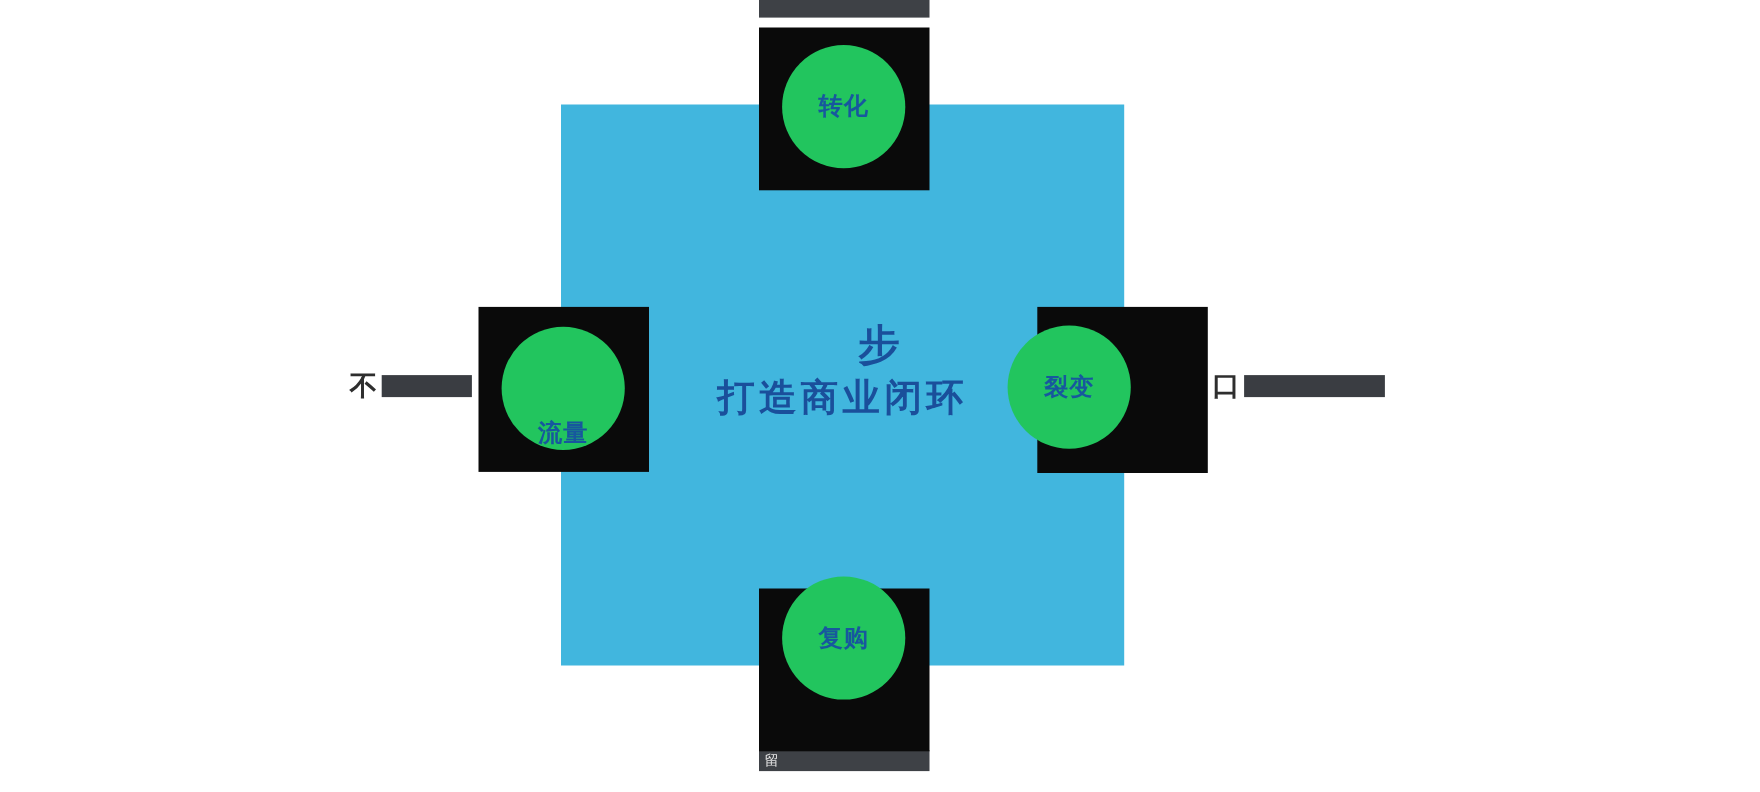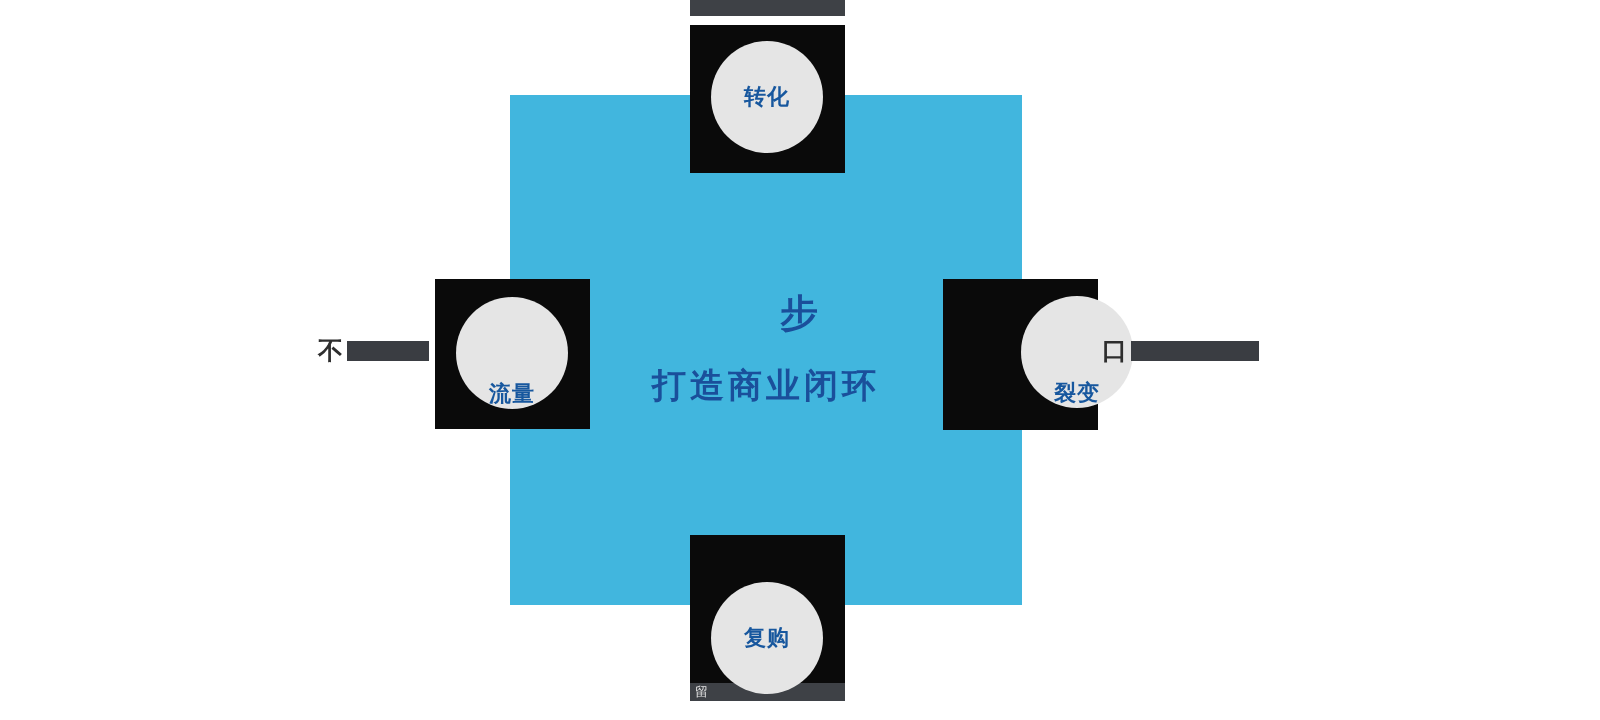--- a/index.html
+++ b/index.html
@@ -34,52 +34,51 @@
     color: #1a4f9b;
     font-weight: bold;
   }
   .center-line1 {
     font-size: 38px;
     transform: translateX(34px);
     letter-spacing: 2px;
   }
   .center-line2 {
     font-size: 34px;
-    margin-top: 24px;
     letter-spacing: 4px;
   }
   
   .node-square {
     position: absolute;
     background: #0a0a0a;
   }
   .node-circle {
     position: absolute;
     width: 112px;
     height: 112px;
-    background: #e5e5e5;
+    background: #22c55e;
     border-radius: 50%;
     display: flex;
     align-items: center;
     justify-content: center;
   }
   .node-label {
     font-size: 22px;
     font-weight: bold;
     color: #17579e;
     letter-spacing: 1px;
   }
   .node-top .node-square    { left: 690px; top: 25px;  width: 155px; height: 148px; }
   .node-top .node-circle    { left: 711px; top: 41px; }
   .node-left .node-square   { left: 435px; top: 279px; width: 155px; height: 150px; }
   .node-left .node-circle   { left: 456px; top: 297px; align-items: flex-end; }
   .node-right .node-square  { left: 943px; top: 279px; width: 155px; height: 151px; }
-  .node-right .node-circle  { left: 1021px; top: 296px; align-items: flex-end; }
+  .node-right .node-circle  { left: 916px; top: 296px; }
   .node-bottom .node-square { left: 690px; top: 535px; width: 155px; height: 148px; }
-  .node-bottom .node-circle { left: 711px; top: 582px; }
+  .node-bottom .node-circle { left: 711px; top: 524px; }
   
   .ribbon {
     position: absolute;
     background: #3e4146;
   }
   .ribbon-top {
     left: 690px; top: 0px; width: 155px; height: 16px;
   }
   .ribbon-bottom {
     left: 690px; top: 682px; width: 155px; height: 19px;

